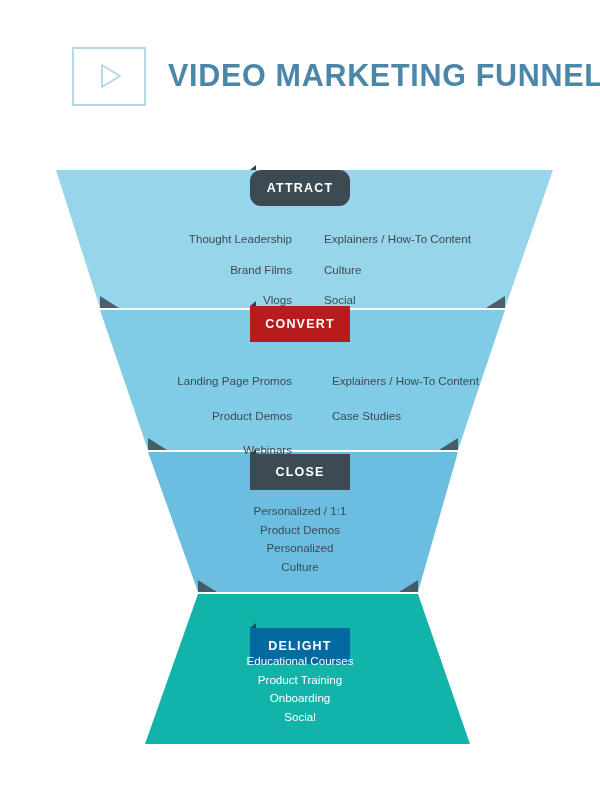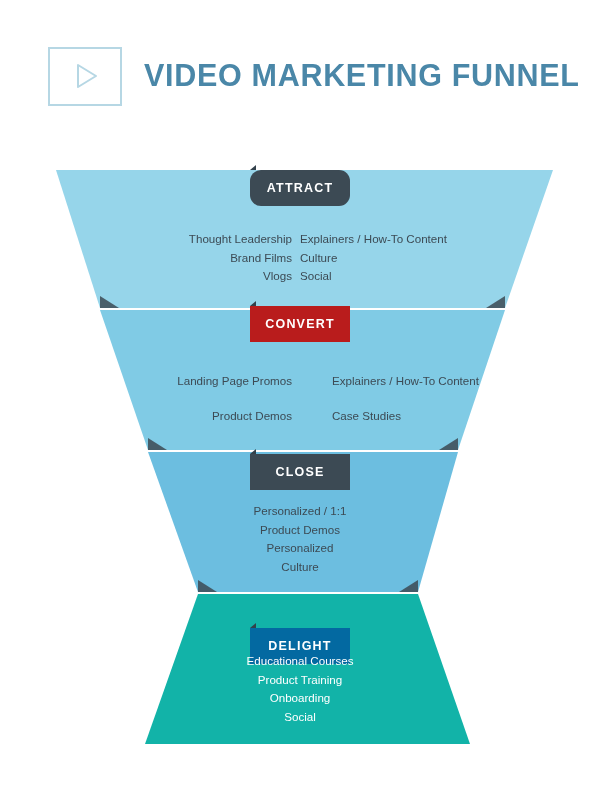--- a/index.html
+++ b/index.html
@@ -17,21 +17,21 @@
   }
 
   
   #header {
     position: absolute;
     left: 0; top: 0;
     width: 600px;
     height: 150px;
     display: flex;
     align-items: center;
-    padding-left: 48px;
+    padding-left: 72px;
     box-sizing: border-box;
   }
   #play-badge {
     width: 74px;
     height: 59px;
     border: 2px solid #b6d7e4;
     box-sizing: border-box;
     display: flex;
     align-items: center;
     justify-content: center;
@@ -152,40 +152,41 @@
       <polygon points="198,442 217,442 198,430" fill="#3c4a54" opacity="0.85"></polygon>
       <polygon points="418,442 399,442 418,430" fill="#3c4a54" opacity="0.85"></polygon>
     </g>
   </svg>
 
   <div class="stage" style="top:0;">
     <div class="stage-banner" style="top: 20px; background: rgb(60, 74, 84); color: rgb(255, 255, 255); border-radius: 11px;">
       <span class="banner-fold"></span>
       <span>ATTRACT</span>
     </div>
-    <div class="stage-list two-col" style="top:80px;">
+    <div class="stage-list two-col" style="top:80px;gap:12px;">
       <div class="col-left">Thought Leadership</div>
       <div class="col-right">Explainers / How-To Content</div>
       <div class="col-left">Brand Films</div>
       <div class="col-right">Culture</div>
       <div class="col-left">Vlogs</div>
       <div class="col-right">Social</div>
     </div>
   </div>
 
   <div class="stage" style="top:0;">
     <div class="stage-banner" style="top: 156px; background: #b91c1c; color: rgb(255, 255, 255);">
       <span class="banner-fold"></span>
       <span>CONVERT</span>
     </div>
     <div class="stage-list two-col" style="top:222px;gap:16px;">
       <div class="col-left">Landing Page Promos</div>
       <div class="col-right">Explainers / How-To Content</div>
       <div class="col-left">Product Demos</div>
       <div class="col-right">Case Studies</div>
+      <div class="col-left">Webinars</div>
       <div class="col-right"></div>
     </div>
   </div>
 
   <div class="stage" style="top:0;">
     <div class="stage-banner" style="top: 304px; background: rgb(60, 74, 84); color: rgb(255, 255, 255); text-align: center;">
       <span class="banner-fold"></span>
       <span>CLOSE</span>
     </div>
     <div class="stage-list one-col" style="top:352px;">

